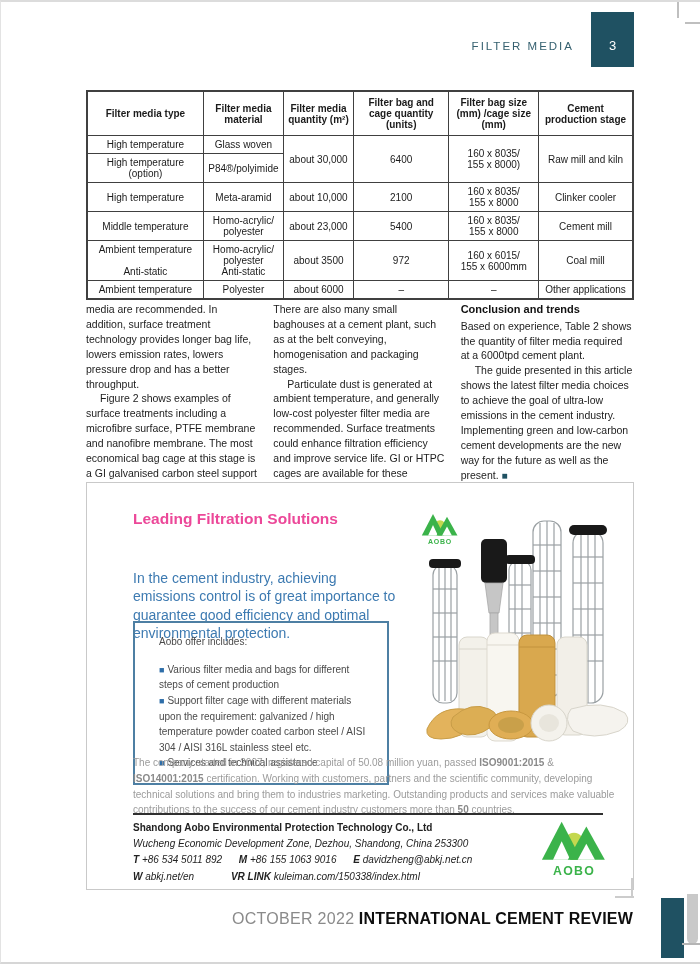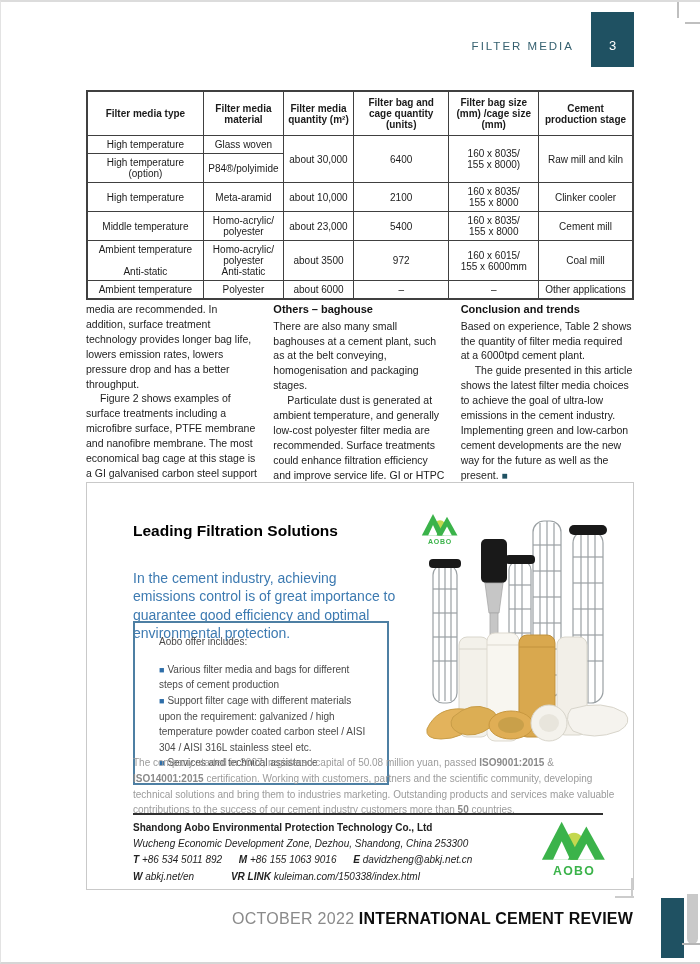--- a/index.html
+++ b/index.html
@@ -56,21 +56,21 @@
   .col h3 { font-size: 11px; margin-bottom: 1px; color:#111; }
   .col p + p { text-indent: 14px; }
   .endmark { color: #1f5162; font-size: 10px; }
   
   .ad {
     position: absolute; left: 85px; top: 480px; width: 548px; height: 408px;
     border: 1px solid #c9c9c9; background: #fff;
   }
   .ad-headline {
     position: absolute; left: 46px; top: 26px;
-    color: #000000; font-weight: bold; font-size: 15.5px; line-height: 1.3; margin-top: 12px;
+    color: #ec4899; font-weight: bold; font-size: 15.5px; line-height: 1.3;
   }
   .ad-intro {
     position: absolute; left: 46px; top: 86px; width: 268px;
     color: #3d7ab1; font-size: 14px; line-height: 1.32;
   }
   .ad-offer {
     position: absolute; left: 46px; top: 138px; width: 256px;
     border: 2px solid #4d7fa3; padding: 11px 12px 12px 24px;
     font-size: 10px; color: #4a4a4a; line-height: 1.55;
   }
@@ -184,21 +184,20 @@
     </tbody>
       </table>
   </div>
 
   <div class="article">
     <div class="col">
       <p>media are recommended. In addition, surface treatment technology provides longer bag life, lowers emission rates, lowers pressure drop and has a better throughput.</p>
       <p>Figure 2 shows examples of surface treatments including a microfibre surface, PTFE membrane and nanofibre membrane. The most economical bag cage at this stage is a GI galvanised carbon steel support cage.</p>
     </div>
     <div class="col">
-      <h3>Others – baghouse</h3>
       <p>There are also many small baghouses at a cement plant, such as at the belt conveying, homogenisation and packaging stages.</p>
       <p>Particulate dust is generated at ambient temperature, and generally low-cost polyester filter media are recommended. Surface treatments could enhance filtration efficiency and improve service life. GI or HTPC cages are available for these applications.</p>
     </div>
     <div class="col">
       <h3>Conclusion and trends</h3>
       <p>Based on experience, Table 2 shows the quantity of filter media required at a 6000tpd cement plant.</p>
       <p><span>The guide presented in this article shows the latest filter media choices to achieve the goal of ultra-low emissions in the cement industry. Implementing green and low-carbon cement developments are the new way for the future as well as the present.</span> <span class="endmark">■</span></p>
     </div>
   </div>
 

